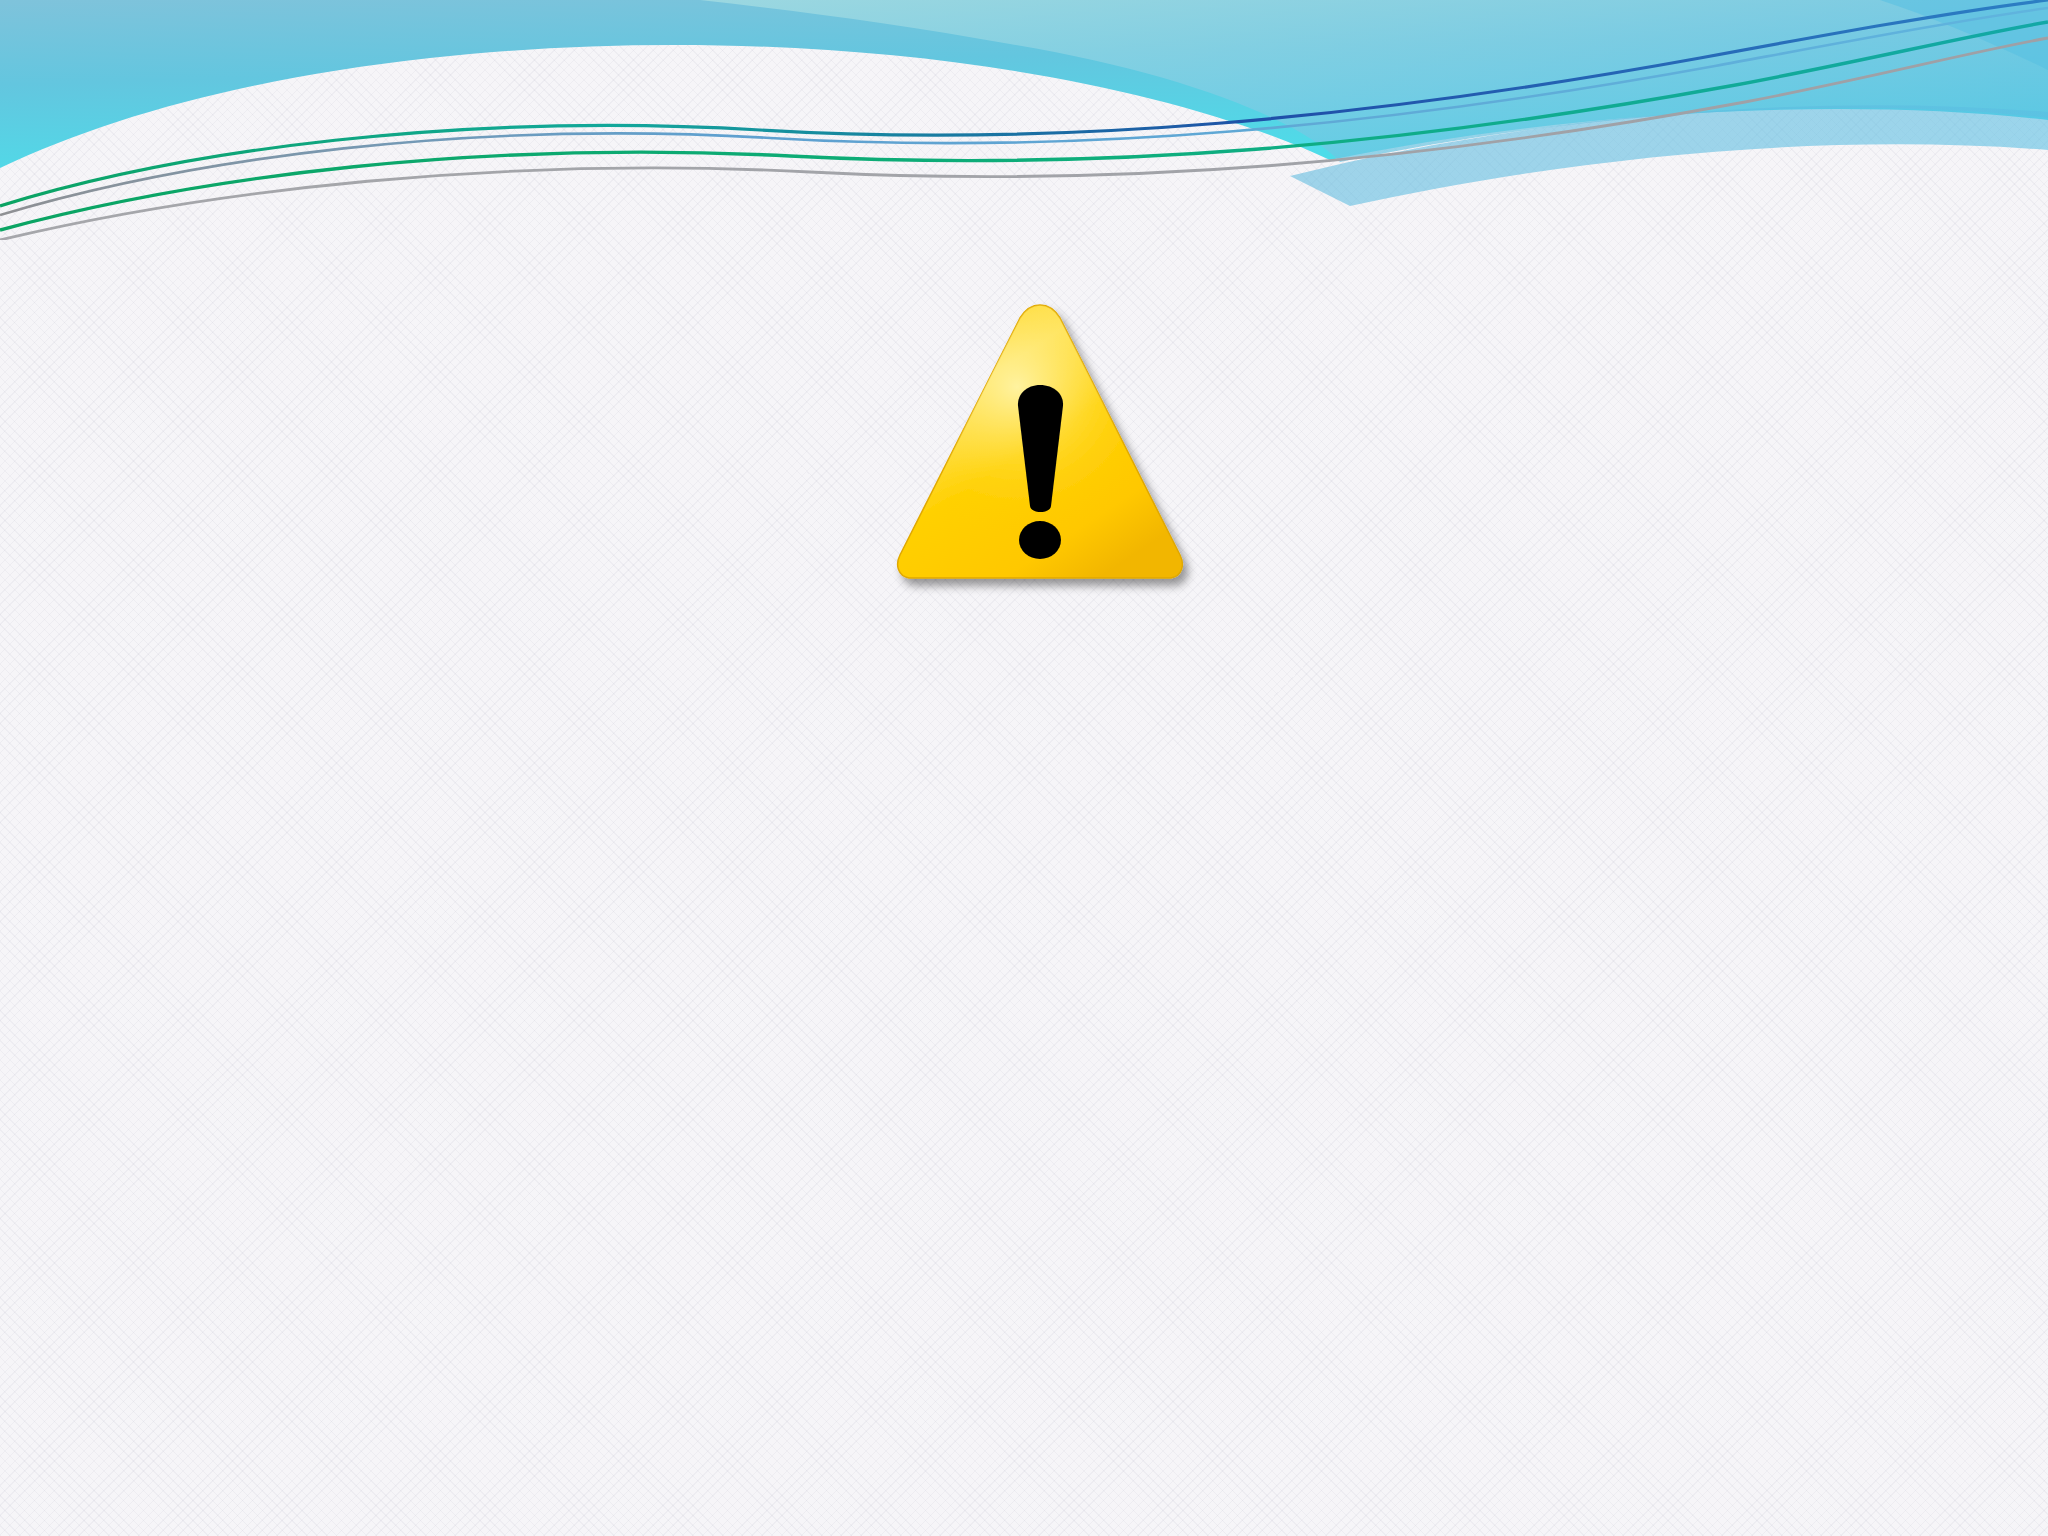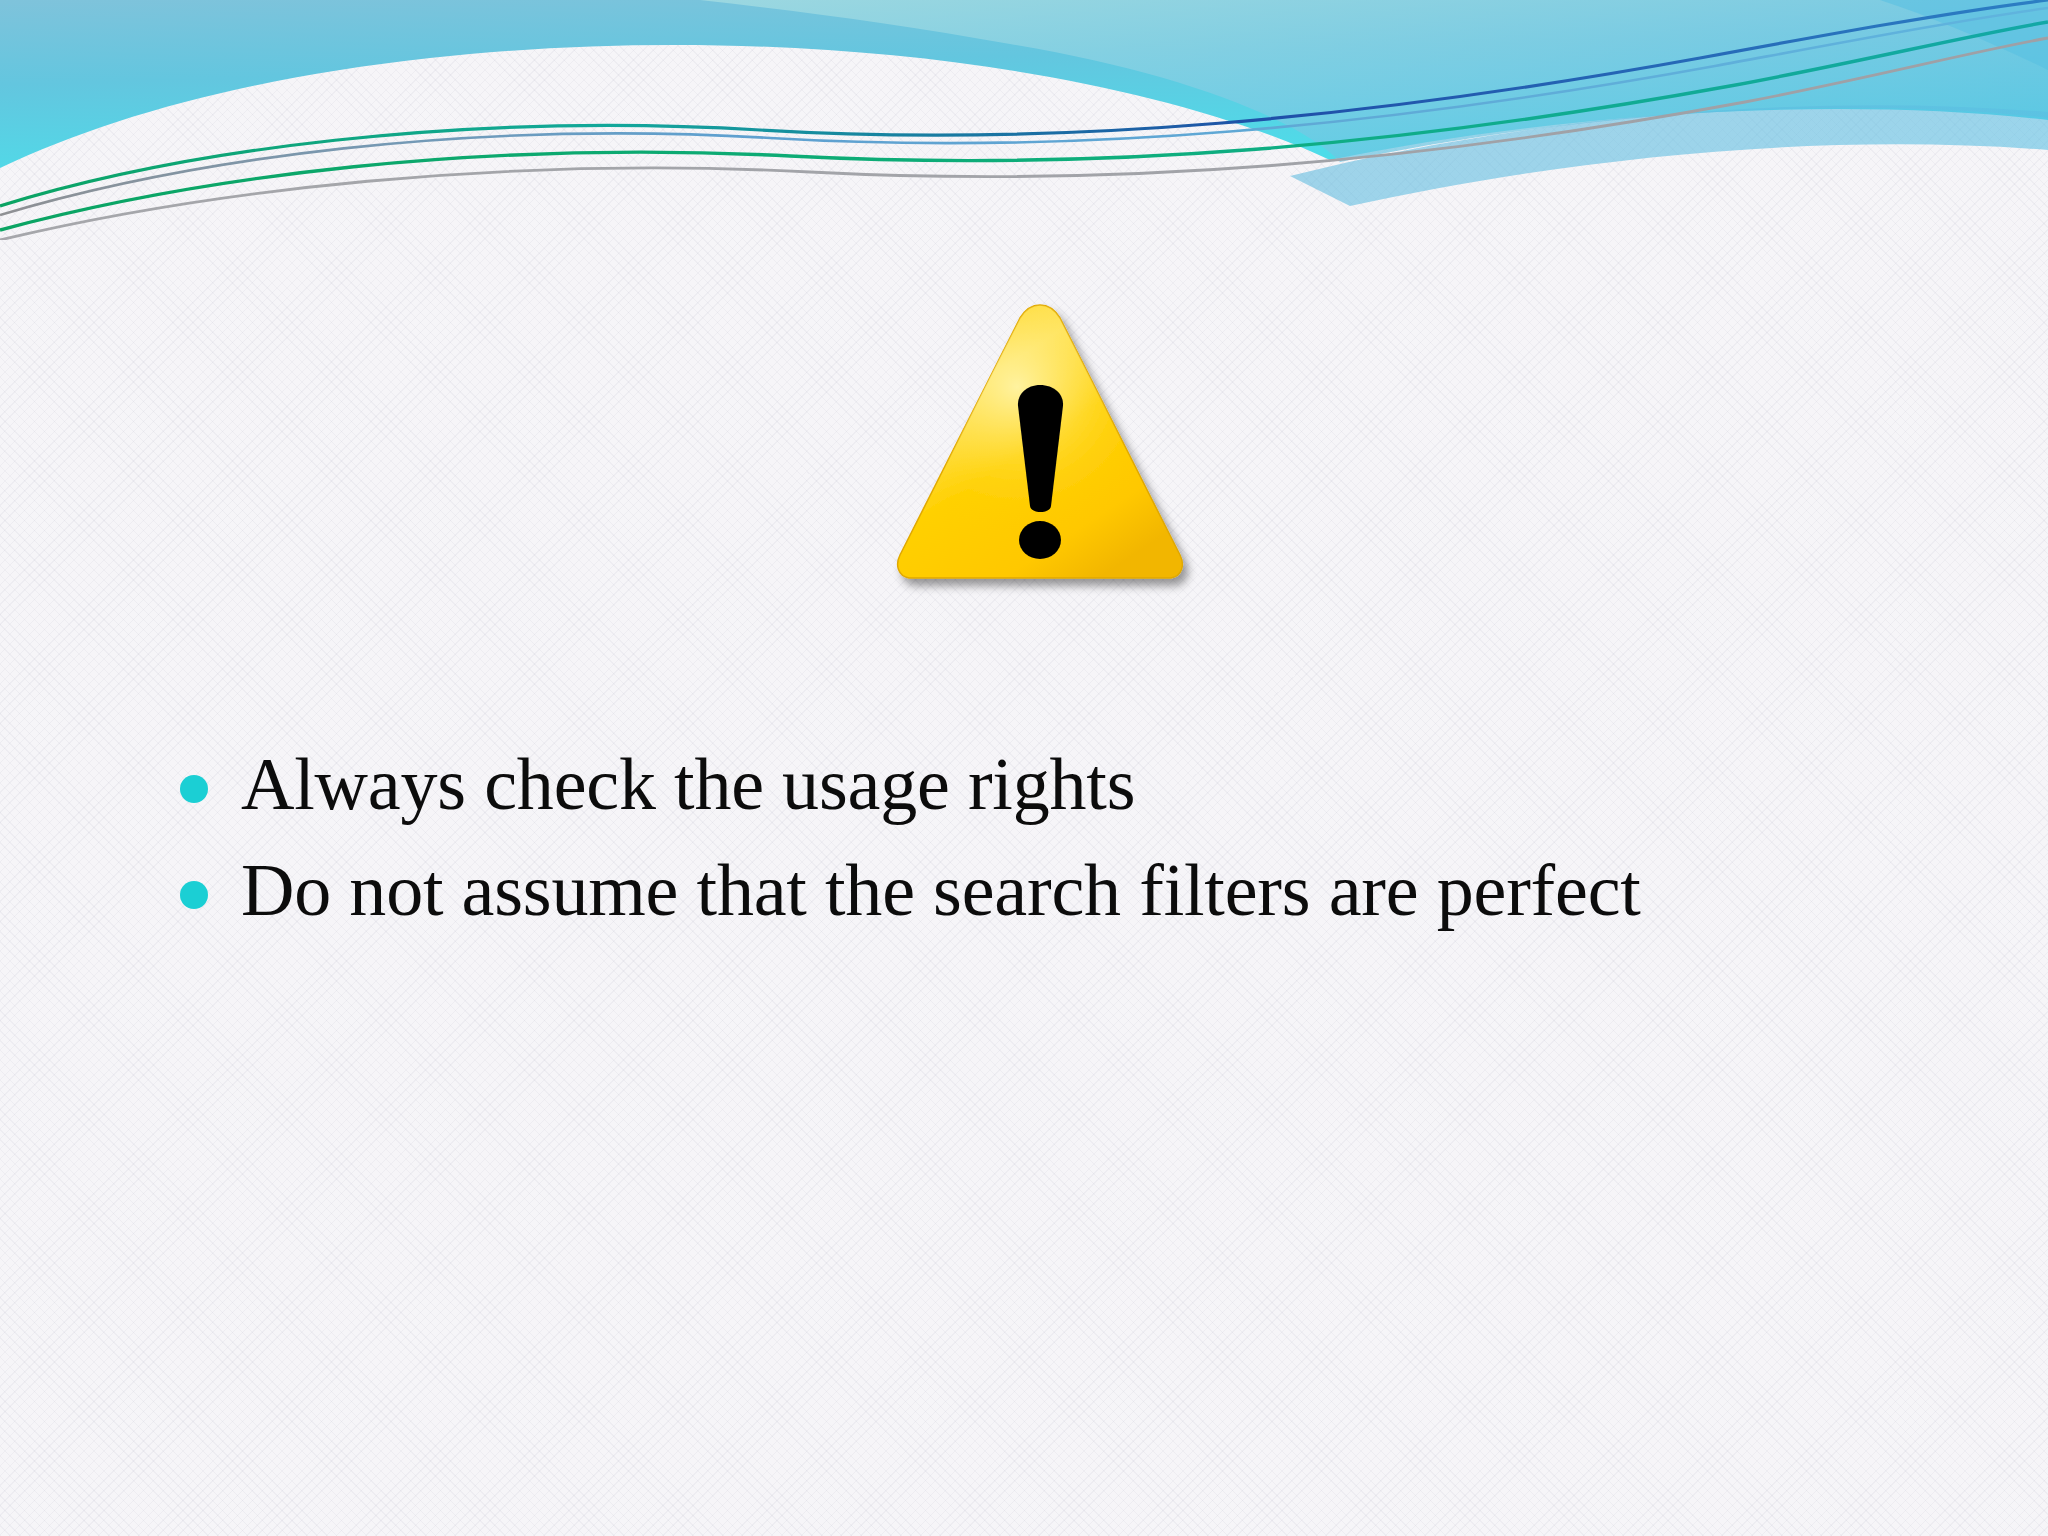--- a/index.html
+++ b/index.html
@@ -227,27 +227,14 @@
                  L171,216
                  C170,224 151,224 150,216
                  L138,116
                  C137,104 147,95 160,95 Z" fill="#050505"></path>
 
         <ellipse cx="160" cy="250" rx="21" ry="19" fill="#050505"></ellipse>
       </g>
     </svg>
   </div>
 
-  <div class="body-text">
-
-    <div class="bullet-row">
-      <span class="bullet-dot"></span>
-      <span class="bullet-text">Always check the usage rights</span>
-    </div>
-
-    <div class="bullet-row">
-      <span class="bullet-dot"></span>
-      <span class="bullet-text">Do not assume that the search filters are perfect</span>
-    </div>
-
-  </div>
 
 </div>
 
 </body></html>

